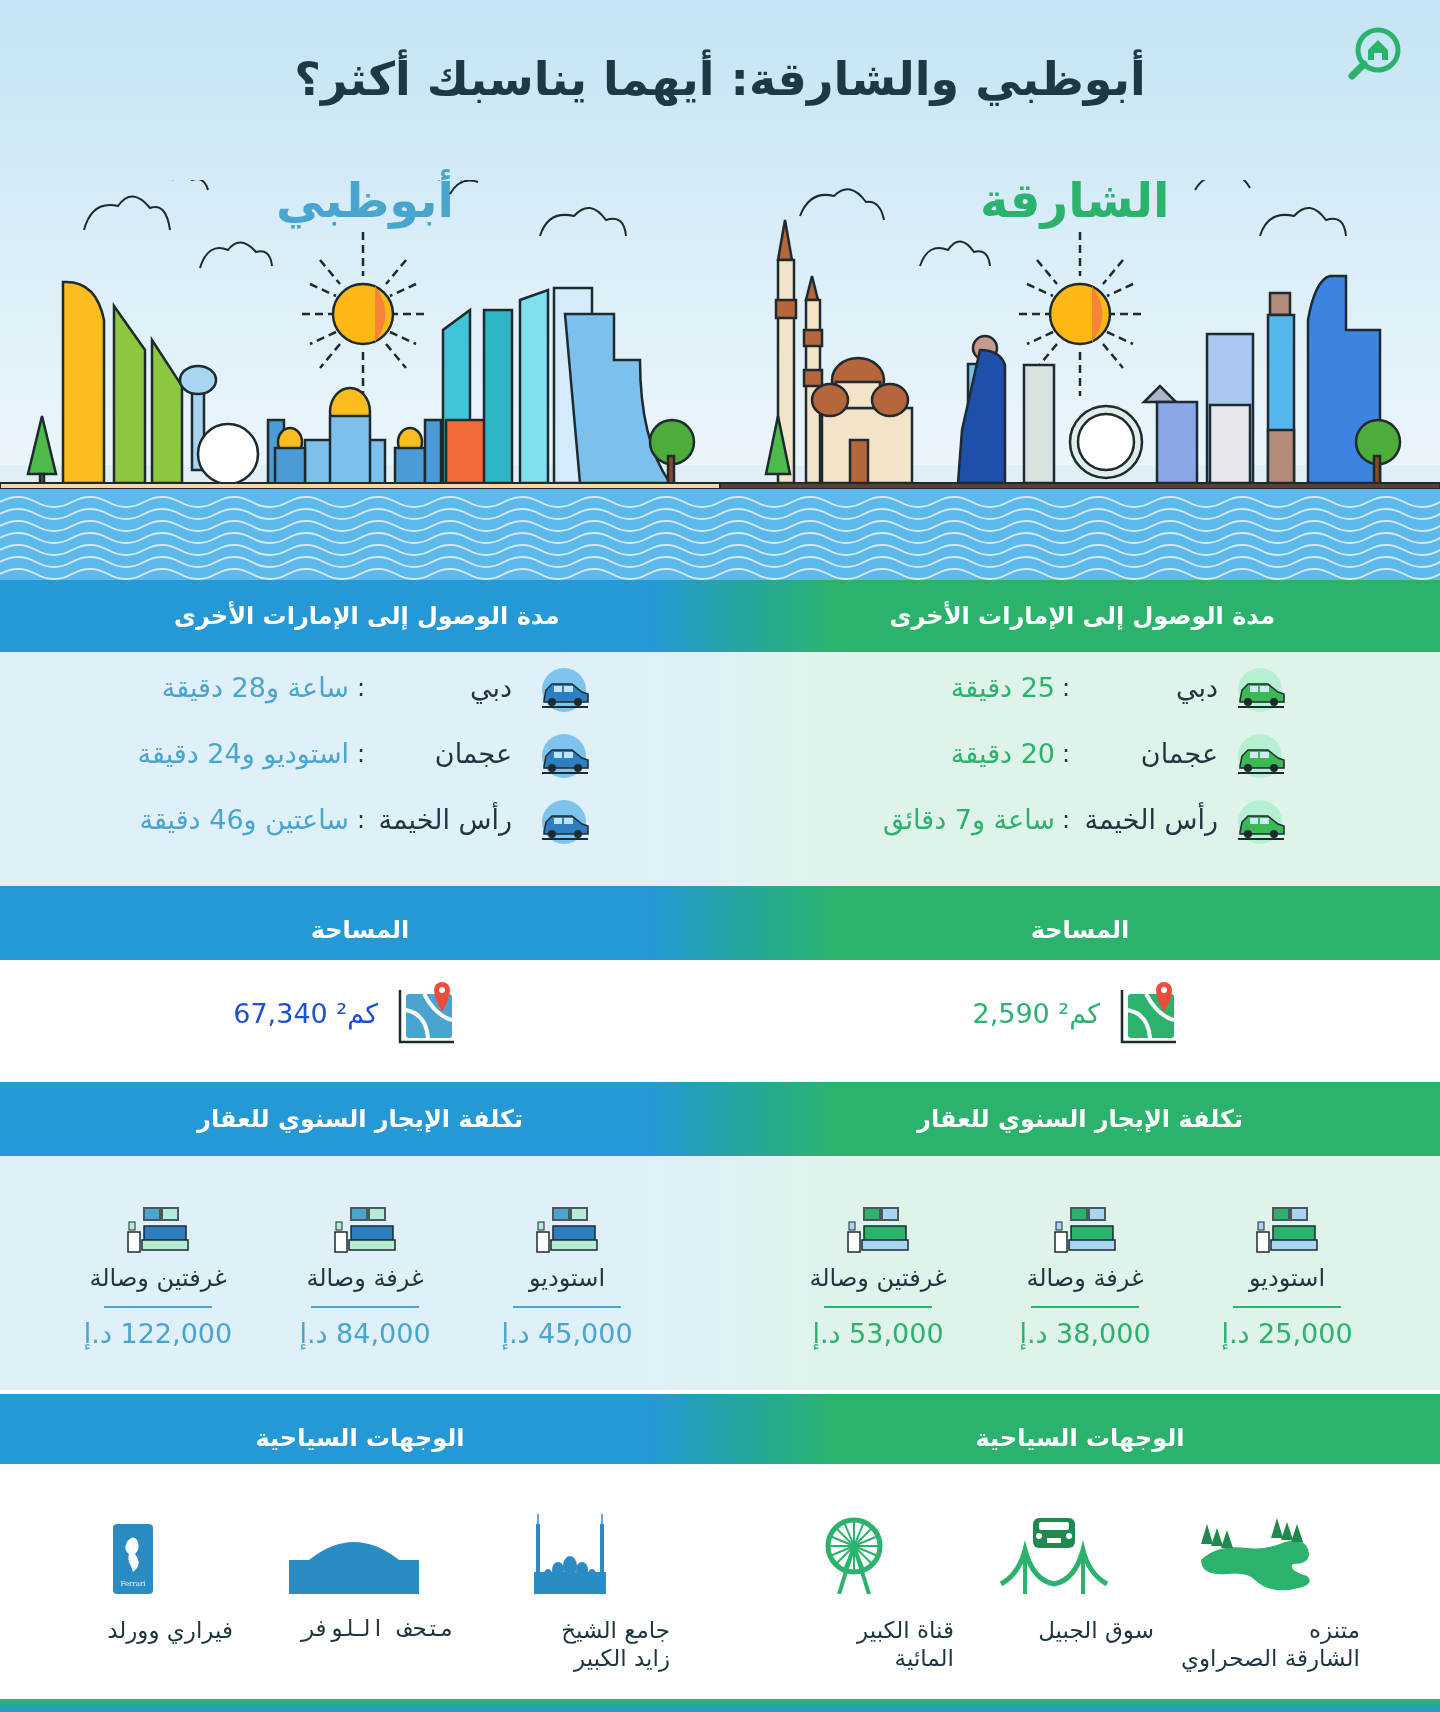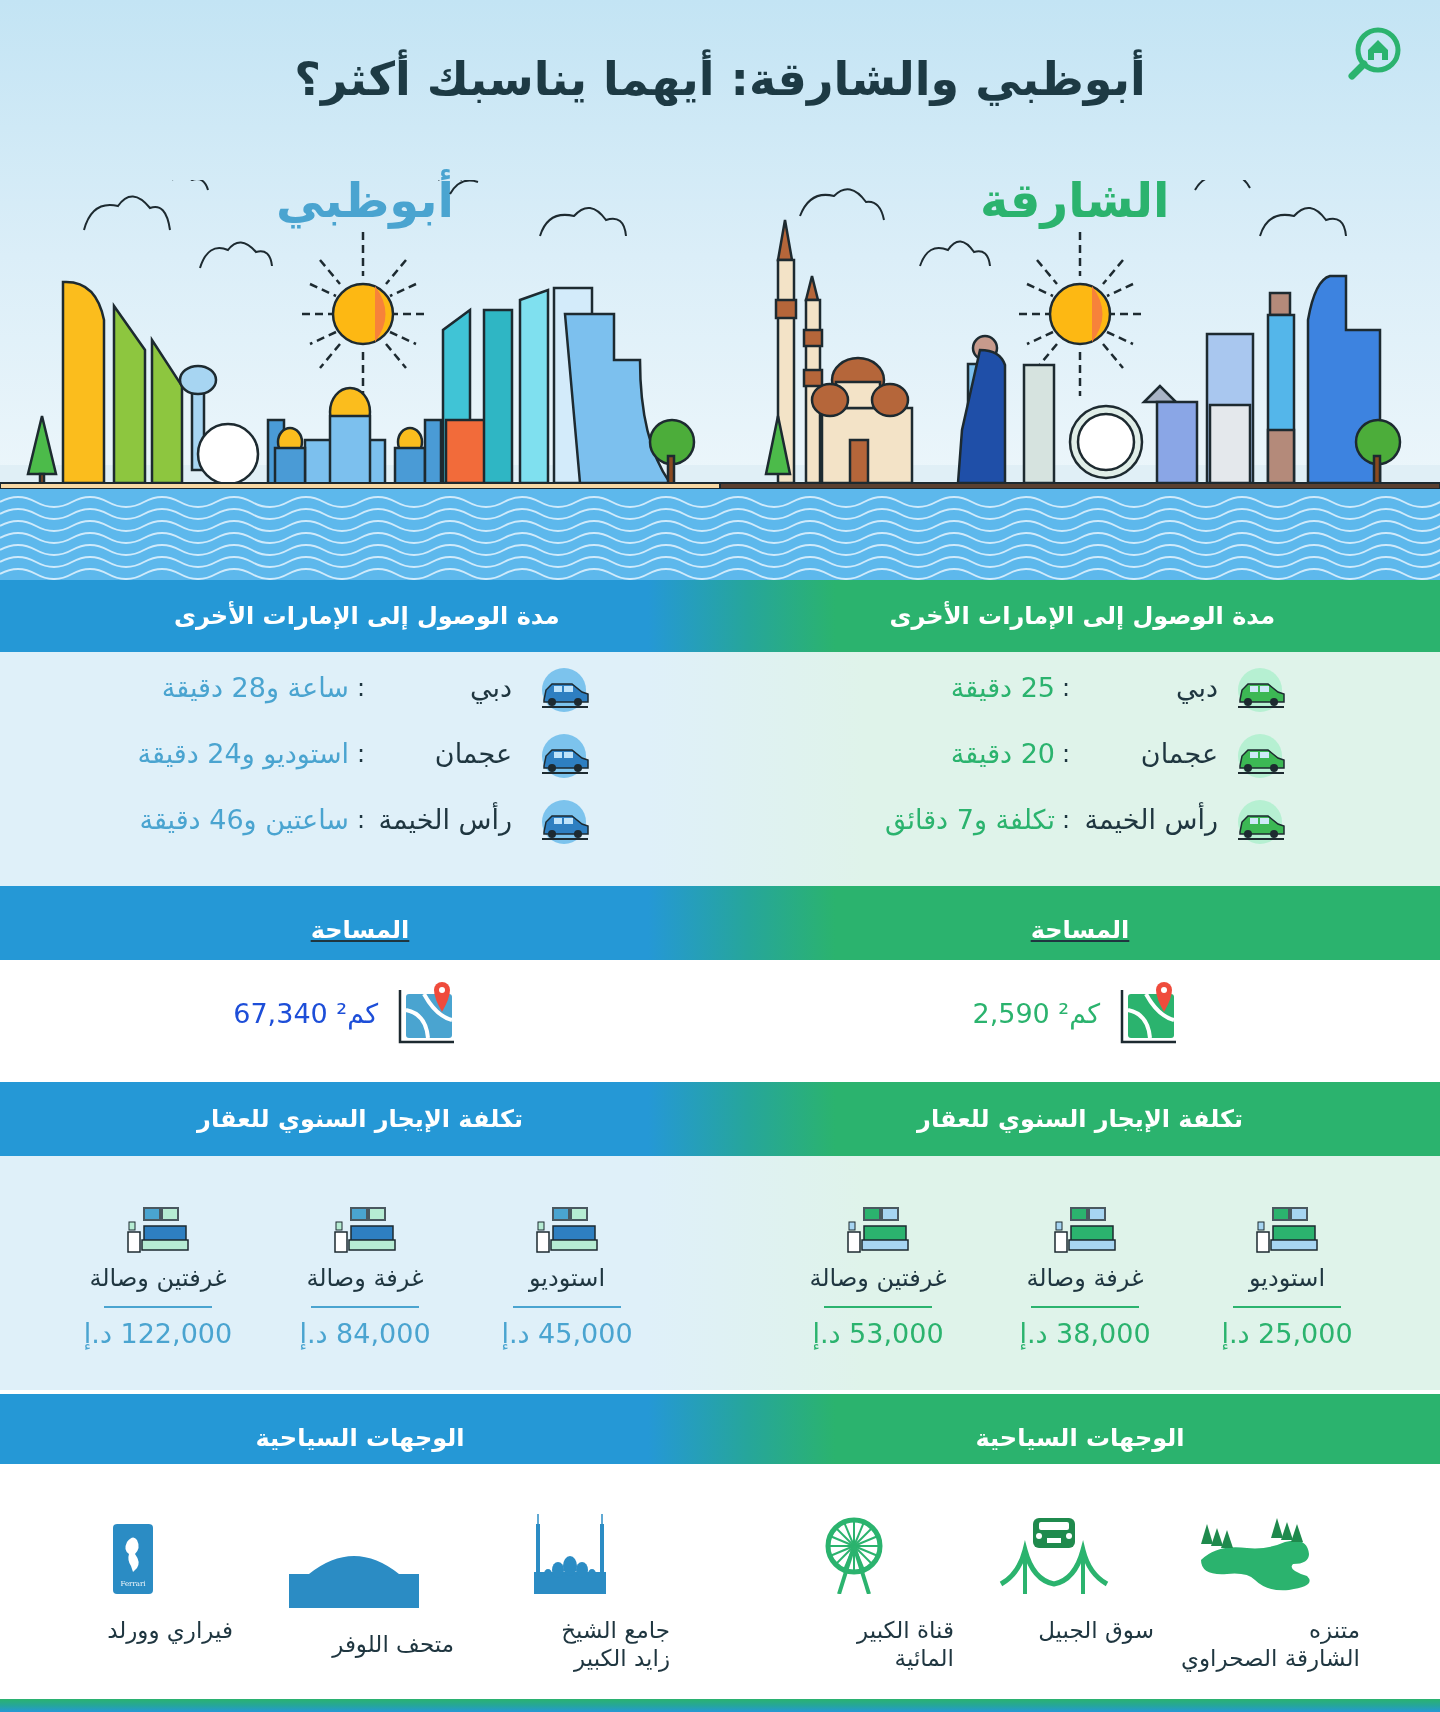--- a/index.html
+++ b/index.html
@@ -331,26 +331,26 @@
             <circle cx="28" cy="22" r="22" fill="#b6f0d2"></circle>
             <path d="M8 32 L10 22 L16 16 L36 16 L46 24 L52 26 L52 34 L8 34 Z" fill="#3cb854" stroke="#1d2a30" stroke-width="1.5"></path>
             <rect x="18" y="18" width="8" height="6" fill="#cfeaf7"></rect>
             <rect x="28" y="18" width="9" height="6" fill="#cfeaf7"></rect>
             <circle cx="16" cy="34" r="4" fill="#1d2a30"></circle>
             <circle cx="42" cy="34" r="4" fill="#1d2a30"></circle>
             <line x1="6" y1="39" x2="52" y2="39" stroke="#1d2a30" stroke-width="2"></line>
           </svg>
         <span class="dest" style="right:222px;top:152px;">رأس الخيمة</span>
         <span class="colon" style="right:370px;top:154px;">:</span>
-        <span class="dur" style="right:385px;top:152px;">تكلفة و7 دقائق</span>
-      </div>
-    </div>
-  </div>
-
-  <div class="band" style="top:886px;height:88px;text-decoration:underline;">
+        <span class="dur" style="right:385px;top:152px;">ساعة و7 دقائق</span>
+      </div>
+    </div>
+  </div>
+
+  <div class="band" style="top:886px;height:88px;">
     <div class="half ad">المساحة</div>
     <div class="half sh">المساحة</div>
   </div>
   <div class="panel white" style="top:960px;height:120px;">
     <div class="half ad">
       <svg class="map-icon" style="left:396px;top:20px;" viewBox="0 0 60 70">
         <path d="M4 10 L4 62 L58 62" fill="none" stroke="#1d2a30" stroke-width="2.5"></path>
         <rect x="10" y="14" width="46" height="44" rx="3" fill="#4aa4d0"></rect>
         <path d="M10 30 Q30 34 32 58 M28 14 Q40 36 56 40" fill="none" stroke="#fff" stroke-width="4"></path>
         <path d="M46 2 a8 8 0 0 1 8 8 q0 8 -8 22 q-8 -14 -8 -22 a8 8 0 0 1 8 -8 z" fill="#ef4b3c"></path>
@@ -473,21 +473,21 @@
             <line x1="72" y1="0" x2="72" y2="10" stroke="#2b8cc4" stroke-width="1.5"></line>
           <rect x="4" y="58" width="72" height="22" fill="#2b8cc4"></rect>
           <ellipse cx="28" cy="56" rx="6" ry="8" fill="#2b8cc4"></ellipse>
             <ellipse cx="40" cy="52" rx="7" ry="10" fill="#2b8cc4"></ellipse>
             <ellipse cx="52" cy="56" rx="6" ry="8" fill="#2b8cc4"></ellipse>
           <ellipse cx="18" cy="60" rx="4" ry="5" fill="#2b8cc4"></ellipse>
             <ellipse cx="62" cy="60" rx="4" ry="5" fill="#2b8cc4"></ellipse>
         </svg>
         <div class="dest-label"><span>جامع الشيخ</span><br><span>زايد الكبير</span></div>
       </div>
-      <div class="dest-item" style="left:254px;top:64px;">
+      <div class="dest-item" style="left:254px;top:50px;font-family:Liberation Mono, monospace;">
         <svg class="dest-icon" style="width:130px;" viewBox="0 0 130 80">
           <path d="M0 46 L20 46 Q65 10 110 46 L130 46 L130 80 L0 80 Z" fill="#2b8cc4"></path>
         </svg>
         <div class="dest-label"><span>متحف اللوفر</span></div>
       </div>
       <div class="dest-item" style="left:33px;top:50px;">
         <svg class="dest-icon" style="width:44px;" viewBox="0 0 44 80">
           <rect x="2" y="10" width="40" height="70" rx="4" fill="#2b8cc4"></rect>
           <path d="M16 28 Q22 20 26 26 Q30 34 24 40 Q30 48 26 54 L22 58 L20 52 Q16 46 18 40 Q12 36 16 28 Z" fill="#ffffff"></path>
           <text x="22" y="72" font-size="7" fill="#ffffff" text-anchor="middle" font-family="DejaVu Serif, serif">Ferrari</text>

